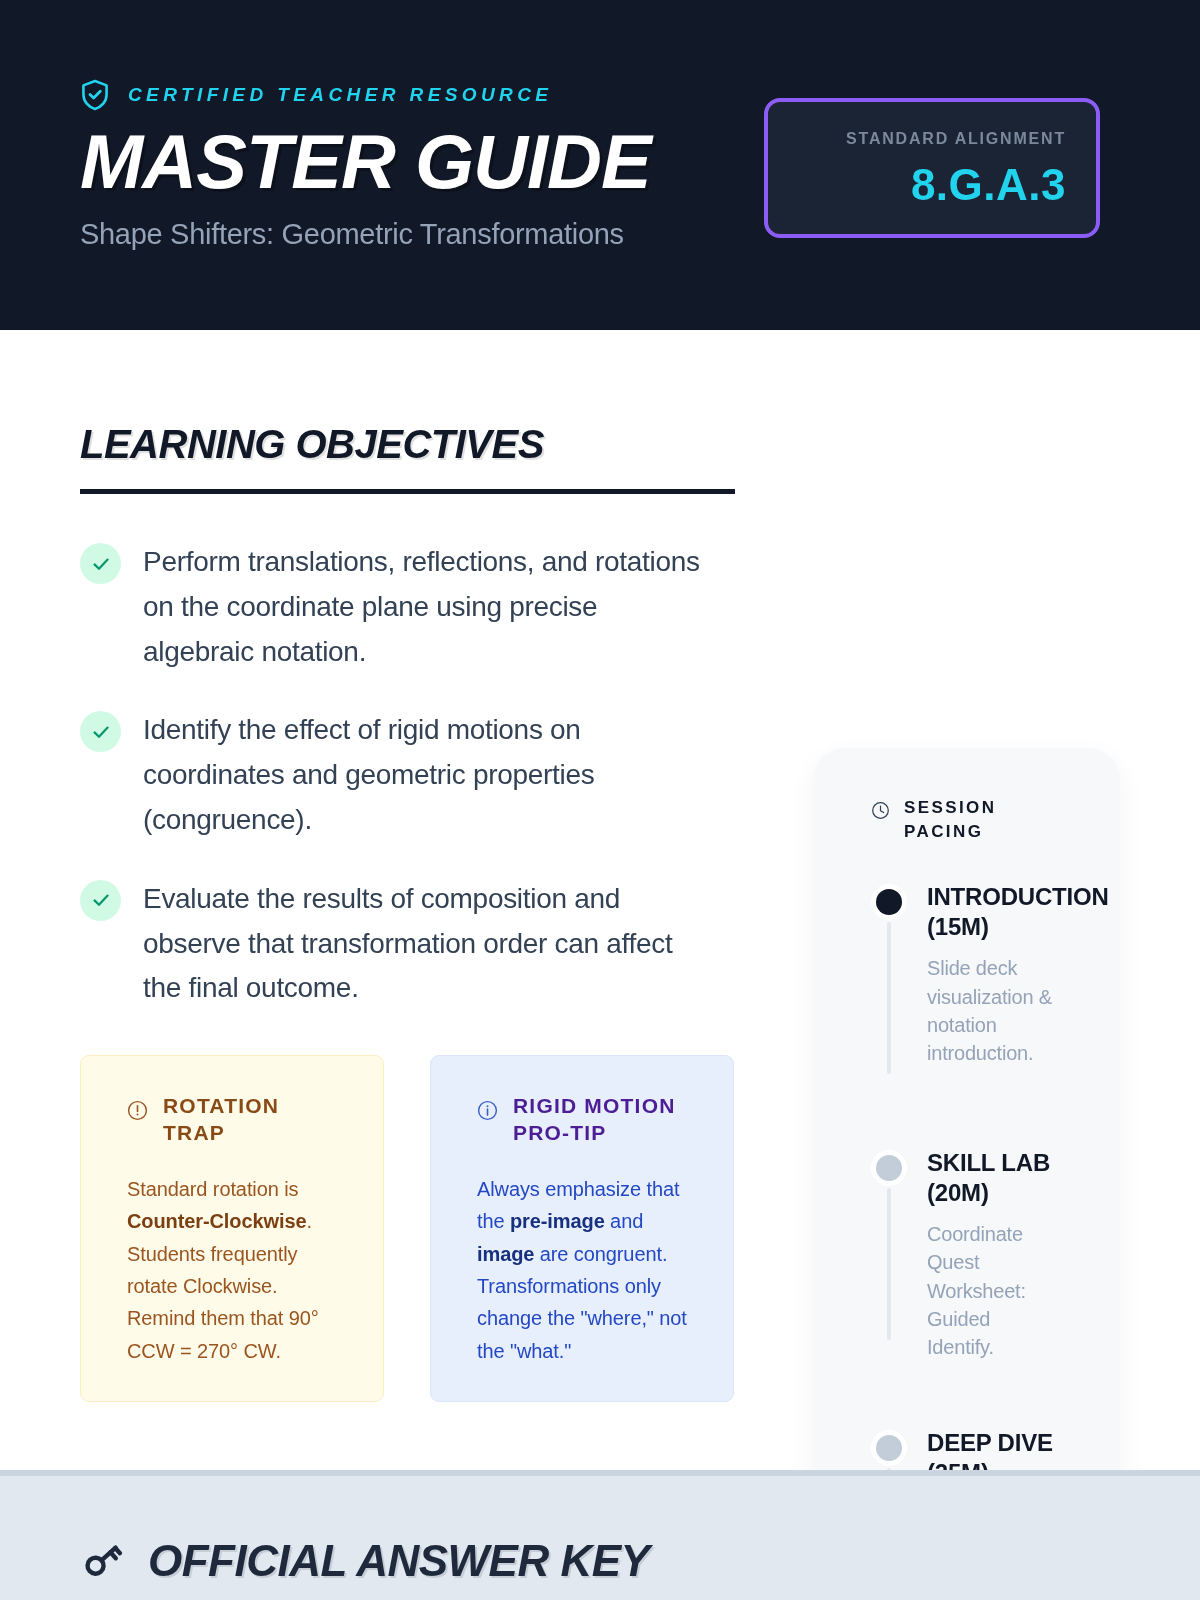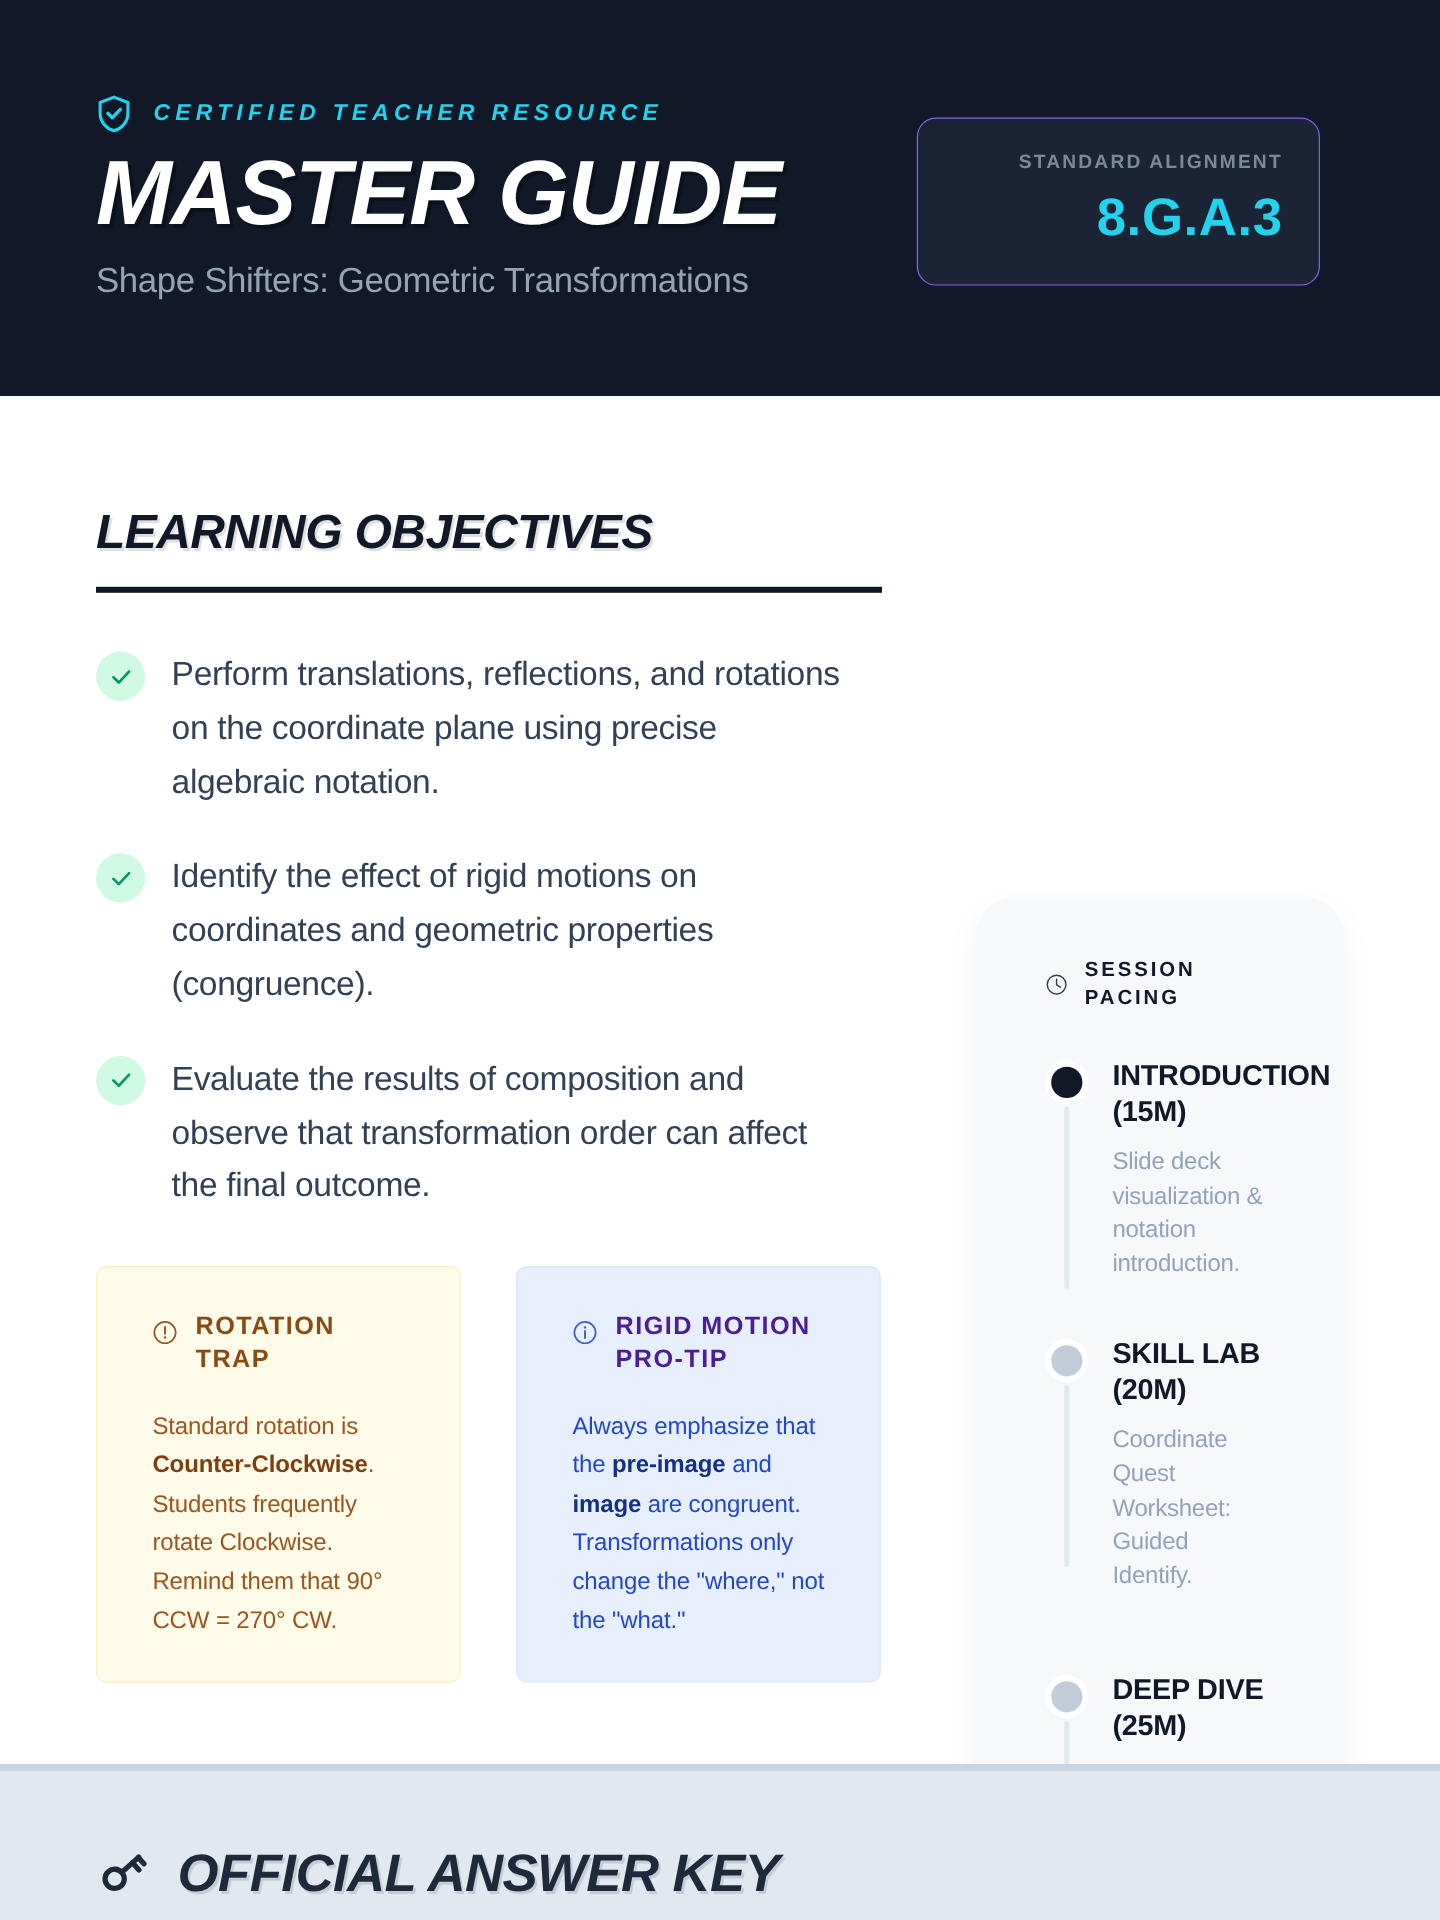--- a/index.html
+++ b/index.html
@@ -55,21 +55,21 @@
     font-weight: normal;
     letter-spacing: -0.3px;
   }
 
   .standard-badge {
     position: absolute;
     right: 100px;
     top: 98px;
     width: 336px;
     height: 140px;
-    border: 1px solid #8b5cf6;
+    border: 4px solid #8b5cf6;
     border-radius: 16px;
     background: #1b2434;
     padding: 28px 30px 0 30px;
     text-align: right;
   }
   .standard-badge-label {
     color: #7b899d;
     font-size: 16px;
     font-weight: bold;
     letter-spacing: 1.8px;
@@ -184,21 +184,21 @@
     top: 418px;
     width: 307px;
     height: 914px;
     background: #f6f8fa;
     border-radius: 32px;
     padding: 48px 0 0 58px;
     box-shadow: 0 10px 28px rgba(15,23,42,0.05);
   }
   .pacing-head {
     display: flex;
-    align-items: center;
+    align-items: flex-start;
     gap: 14px;
   }
   .clock-icon { flex: 0 0 auto; margin-top: 5px; }
   .pacing-head-label {
     color: #111827;
     font-size: 17px;
     font-weight: bold;
     letter-spacing: 2.4px;
     line-height: 1.42;
     white-space: pre-line;
@@ -396,21 +396,21 @@
       <div class="tl-item">
         <span class="tl-dot active">
             <i></i>
           </span>
         <span class="tl-line"></span>
         <div class="tl-title">INTRODUCTION
 (15M)</div>
         <div class="tl-desc">Slide deck visualization &amp; notation introduction.</div>
       </div>
 
-      <div class="tl-item" style="margin-top:46px;">
+      <div class="tl-item" style="margin-top:80px;">
         <span class="tl-dot">
             <i></i>
           </span>
         <span class="tl-line"></span>
         <div class="tl-title">SKILL LAB
 (20M)</div>
         <div class="tl-desc">Coordinate Quest Worksheet: Guided Identify.</div>
       </div>
 
       <div class="tl-item" style="margin-top:66px;">

